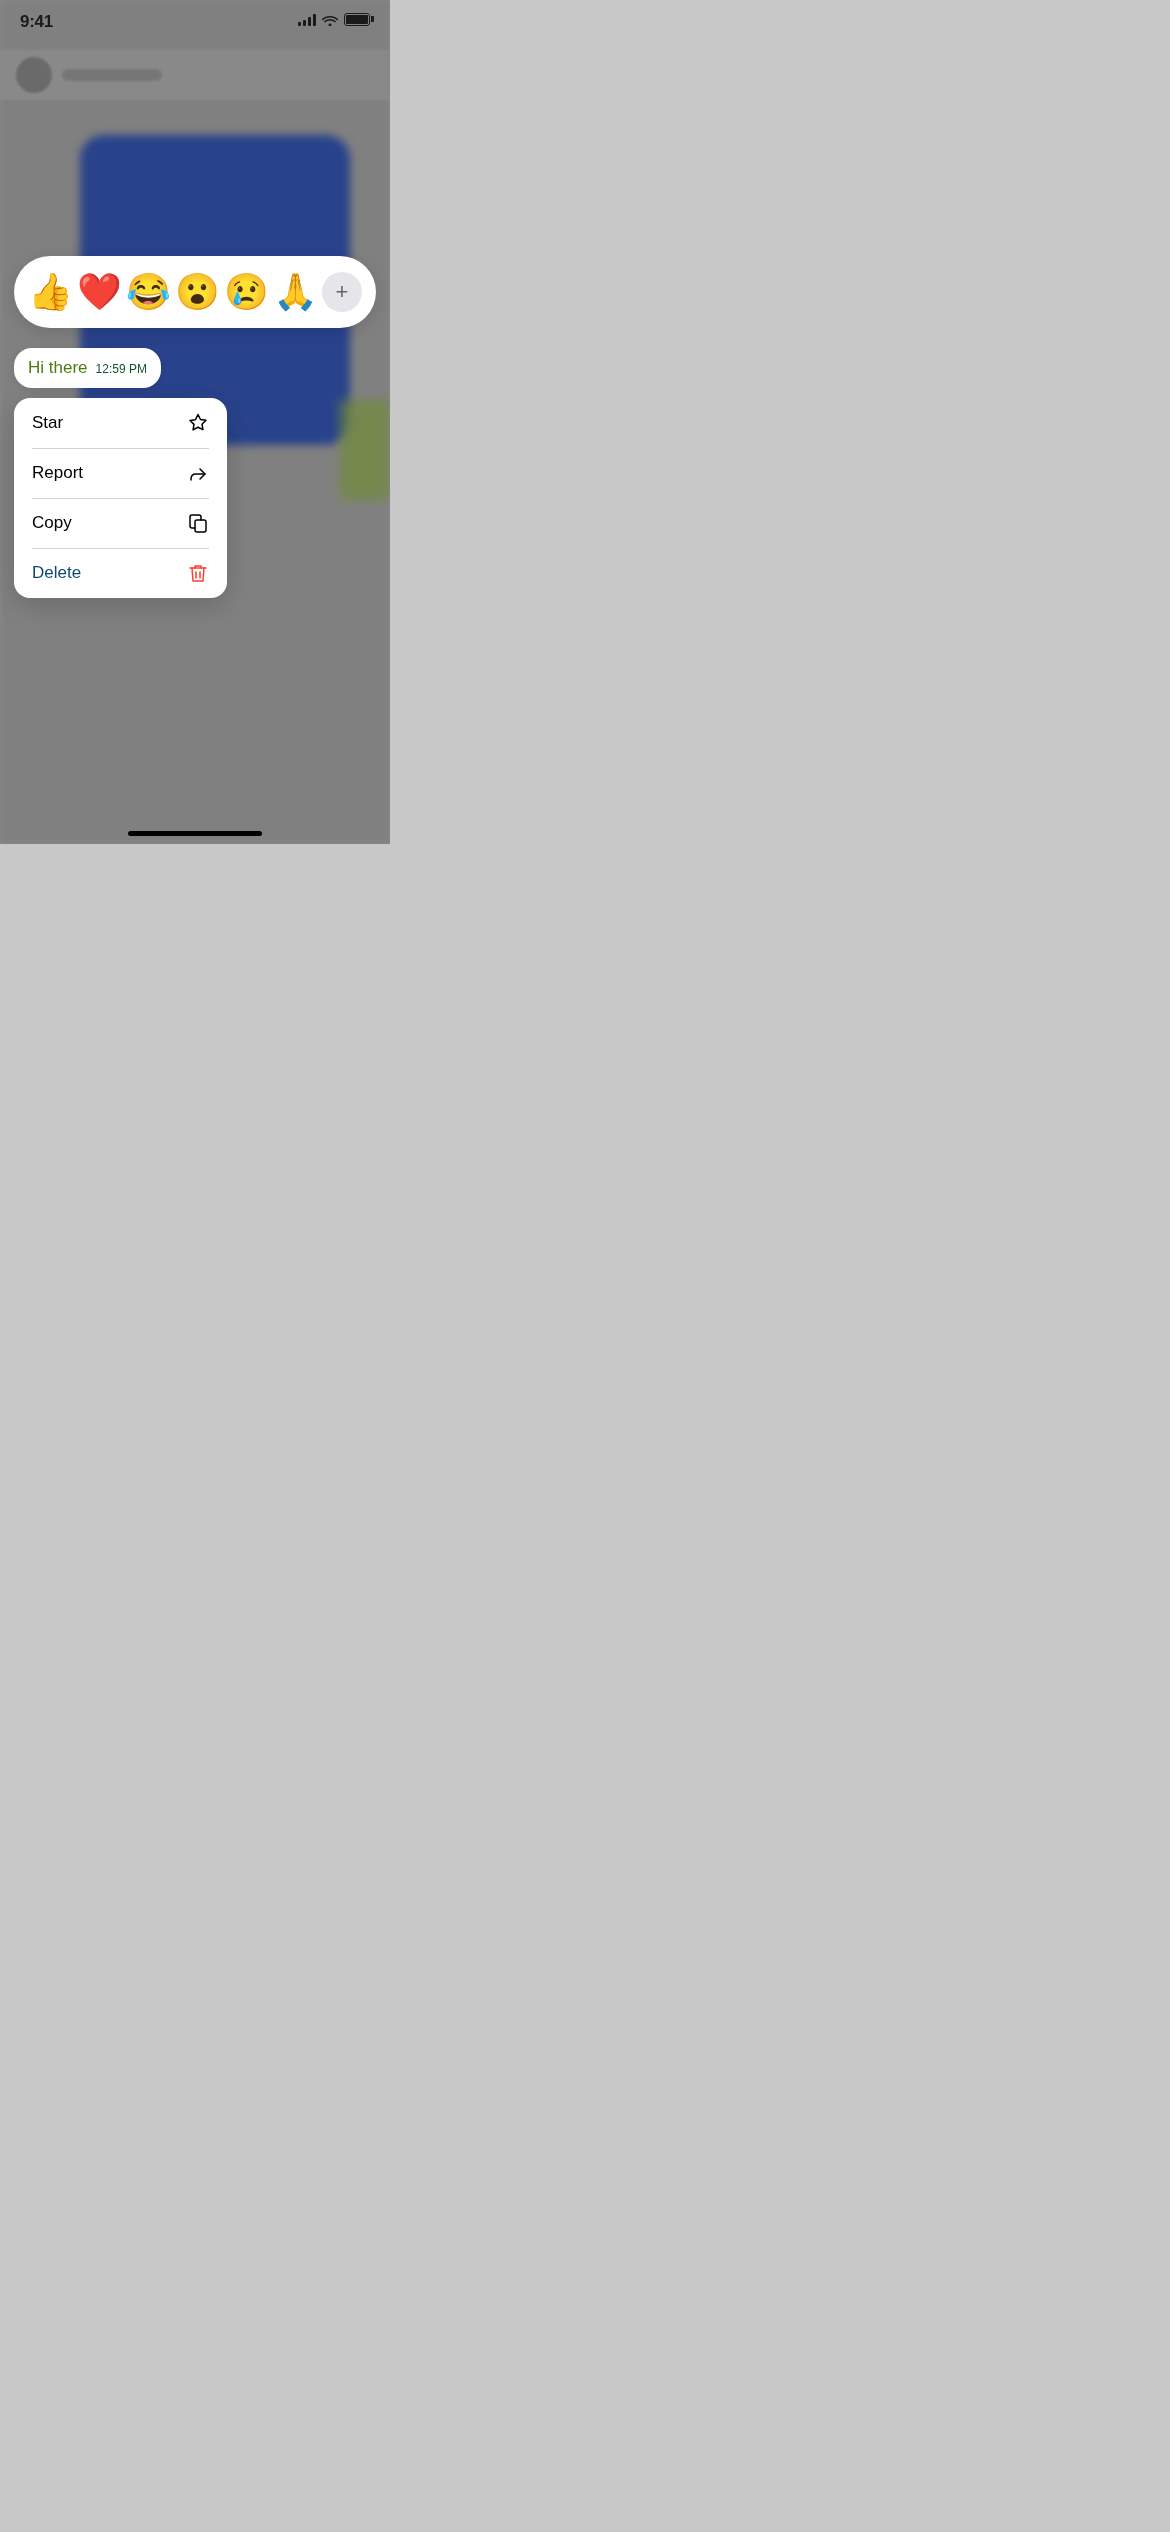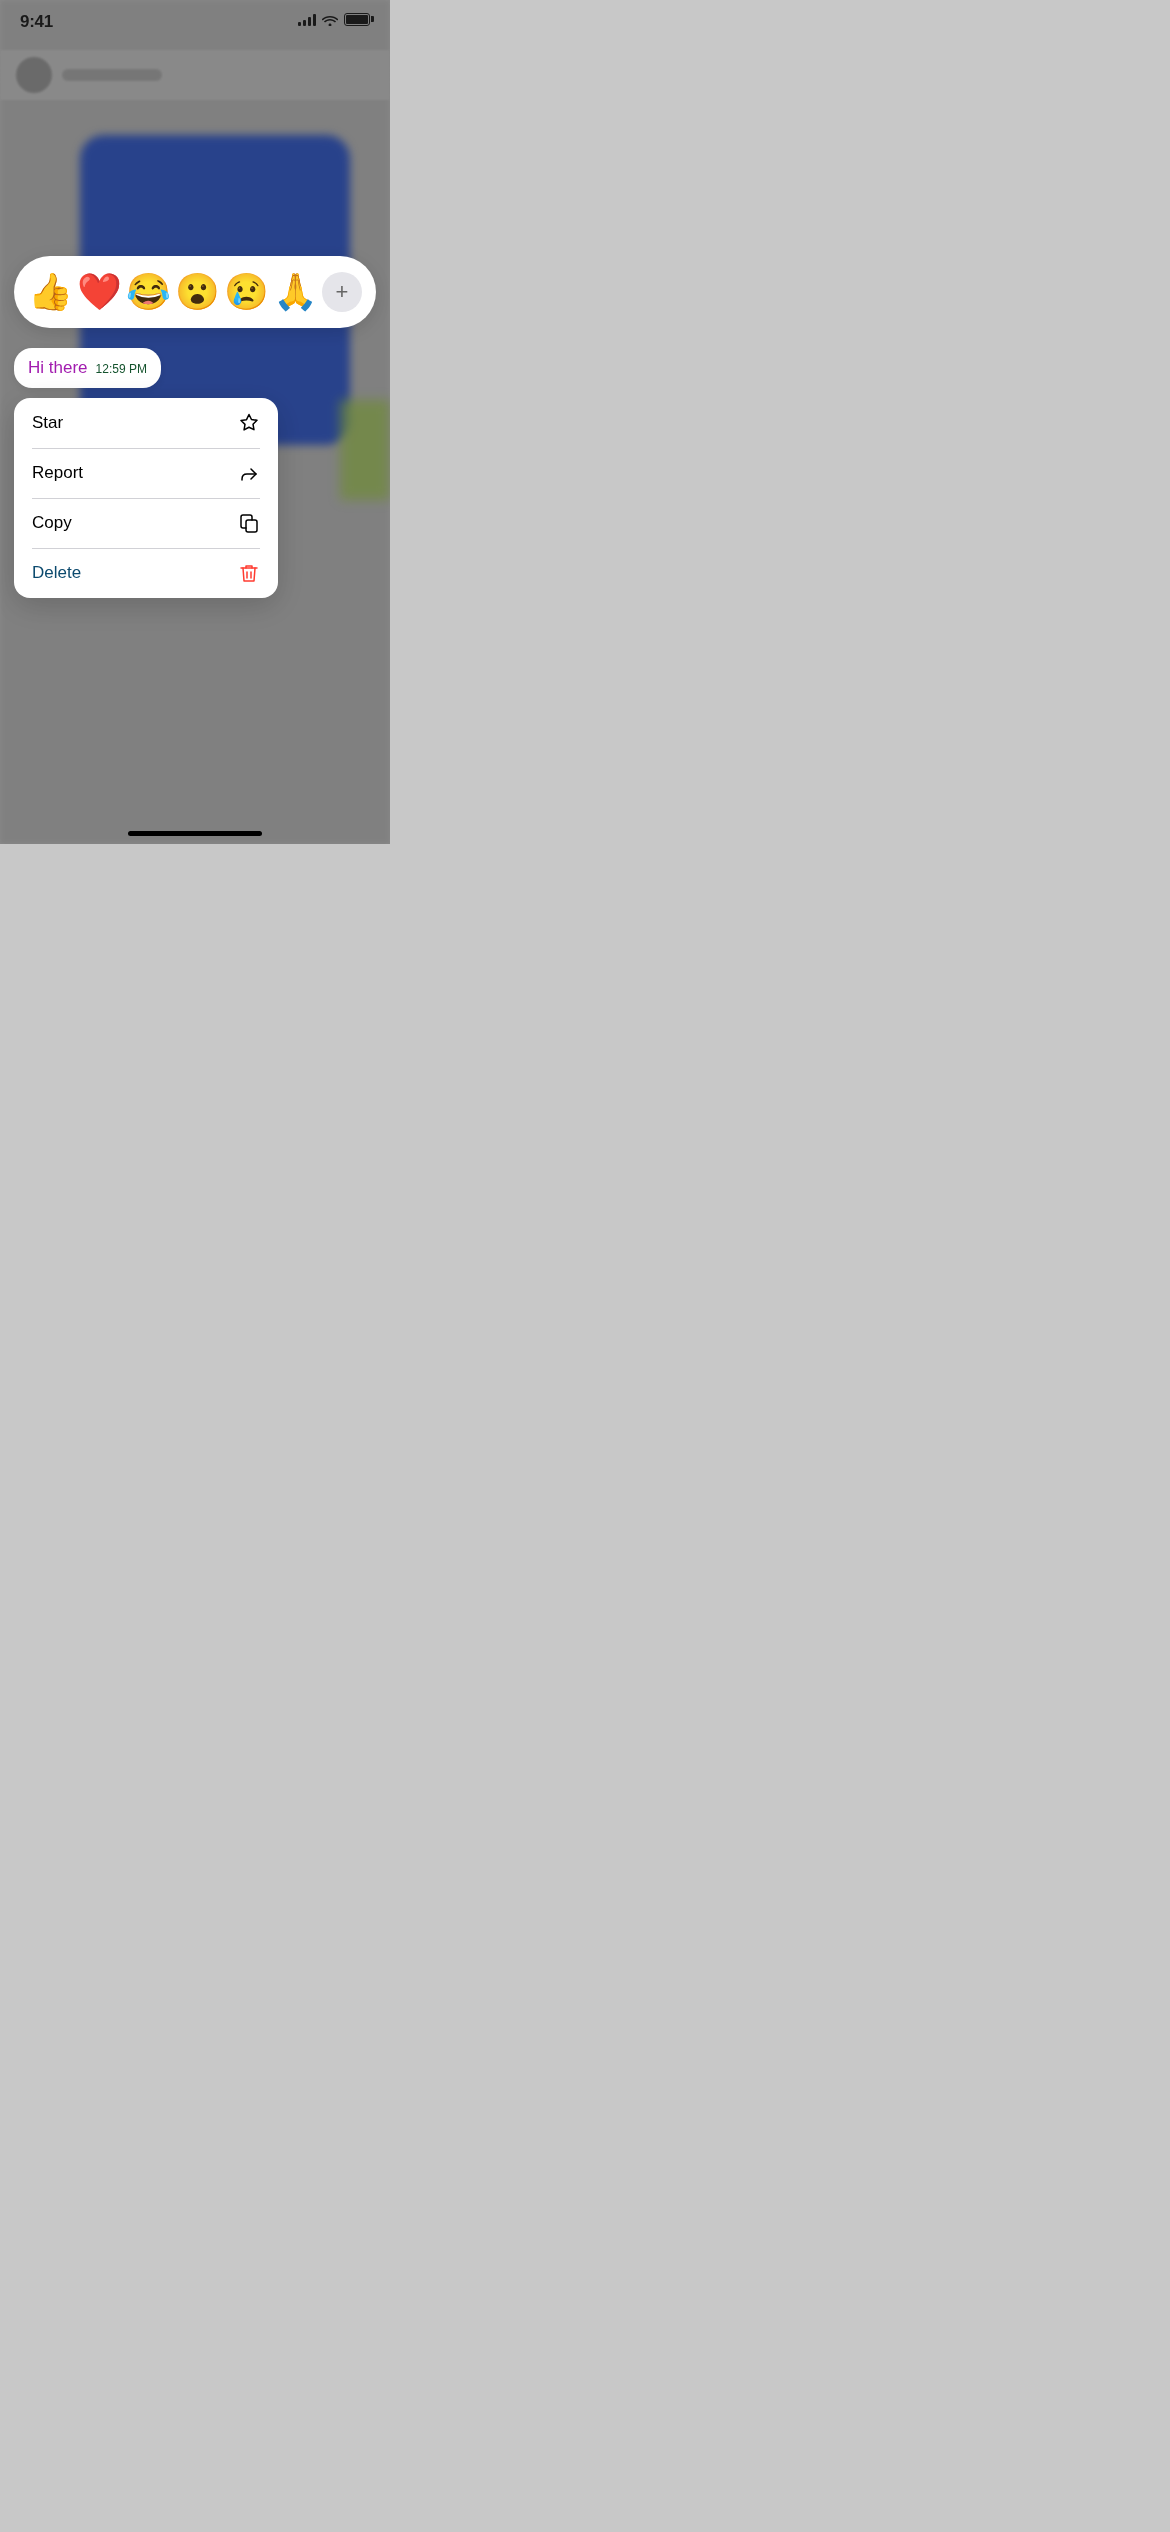--- a/index.html
+++ b/index.html
@@ -206,34 +206,34 @@
       display: flex;
       align-items: baseline;
       gap: 8px;
       z-index: 20;
       box-shadow: 0 2px 10px rgba(0,0,0,0.1);
     }
 
     .message-text {
       font-size: 17px;
       font-weight: 400;
-      color: #a21caf;
+      color: #4d7c0f;
     }
 
     .message-time {
       font-size: 12px;
       color: #14532d;
     }
 
     
     .context-menu {
       position: absolute;
       top: 398px;
       left: 14px;
-      width: 264px;
+      width: 213px;
       background: white;
       border-radius: 16px;
       overflow: hidden;
       z-index: 20;
       box-shadow: 0 8px 30px rgba(0,0,0,0.18);
     }
 
     .menu-item {
       display: flex;
       align-items: center;

